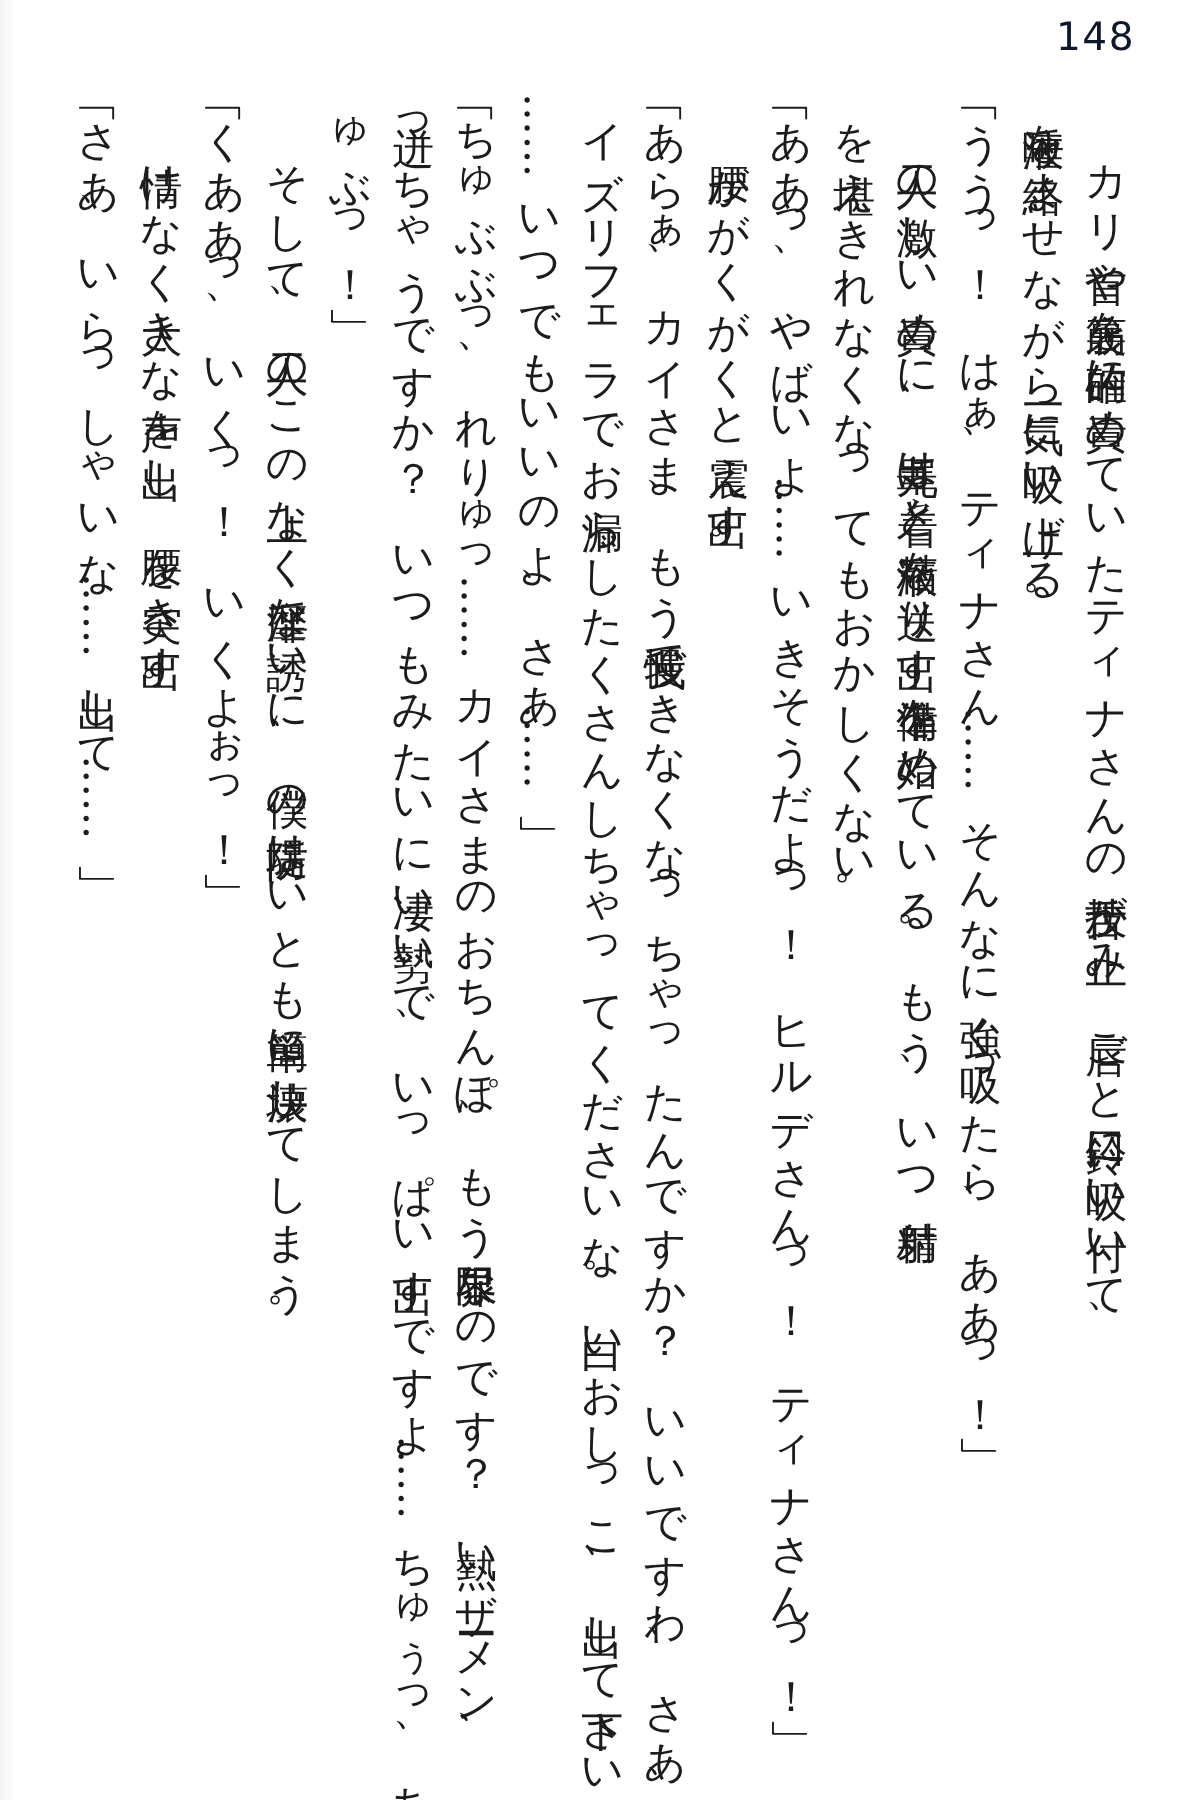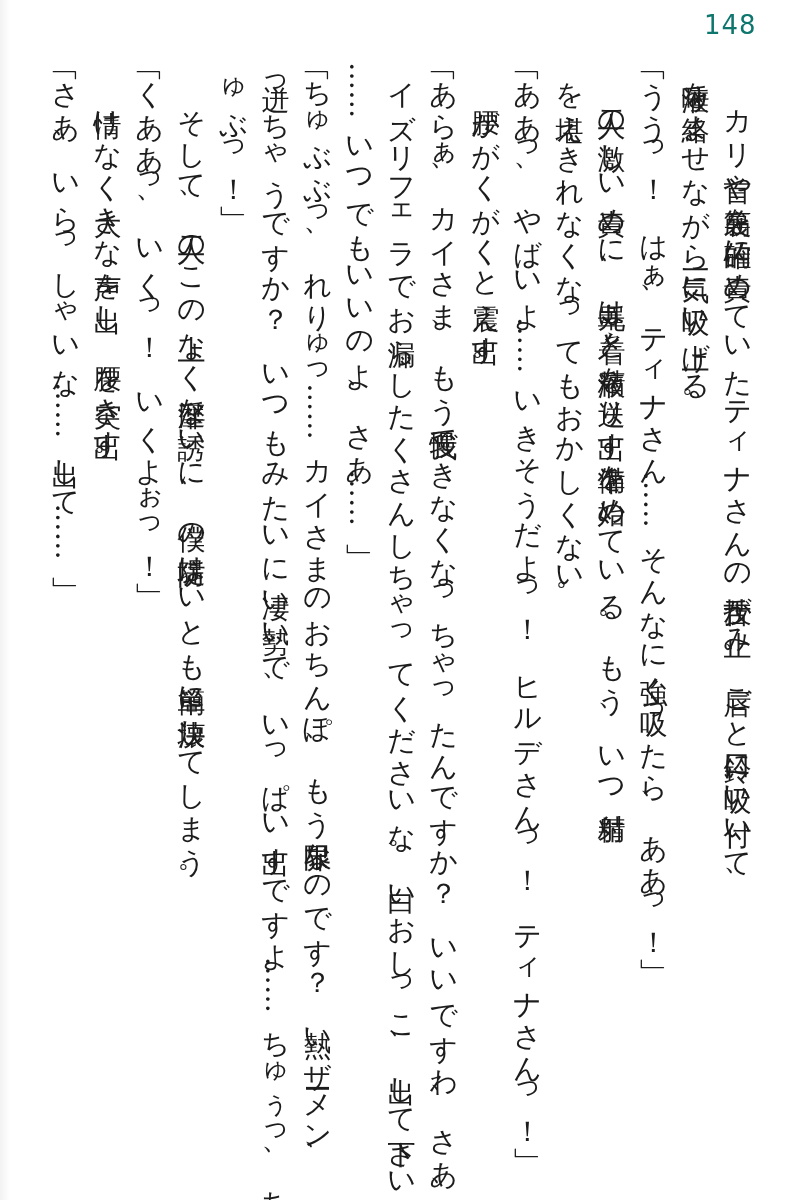--- a/index.html
+++ b/index.html
@@ -29,21 +29,21 @@
   }
   .page-number {
     position: absolute;
     top: 10px;
     left: 704px;
     width: 48px;
     text-align: center;
     font-family: "DejaVu Sans", "Liberation Sans", sans-serif;
     font-size: 26px;
     font-weight: 500;
-    color: #0f766e;
+    color: #0f172a;
     letter-spacing: 1px;
   }
   .text-block {
     position: absolute;
     top: 62px;
     right: 42px;
     height: 1136px;
     writing-mode: vertical-rl;
     text-orientation: mixed;
     font-family: "DejaVu Serif", "Liberation Serif", serif;

